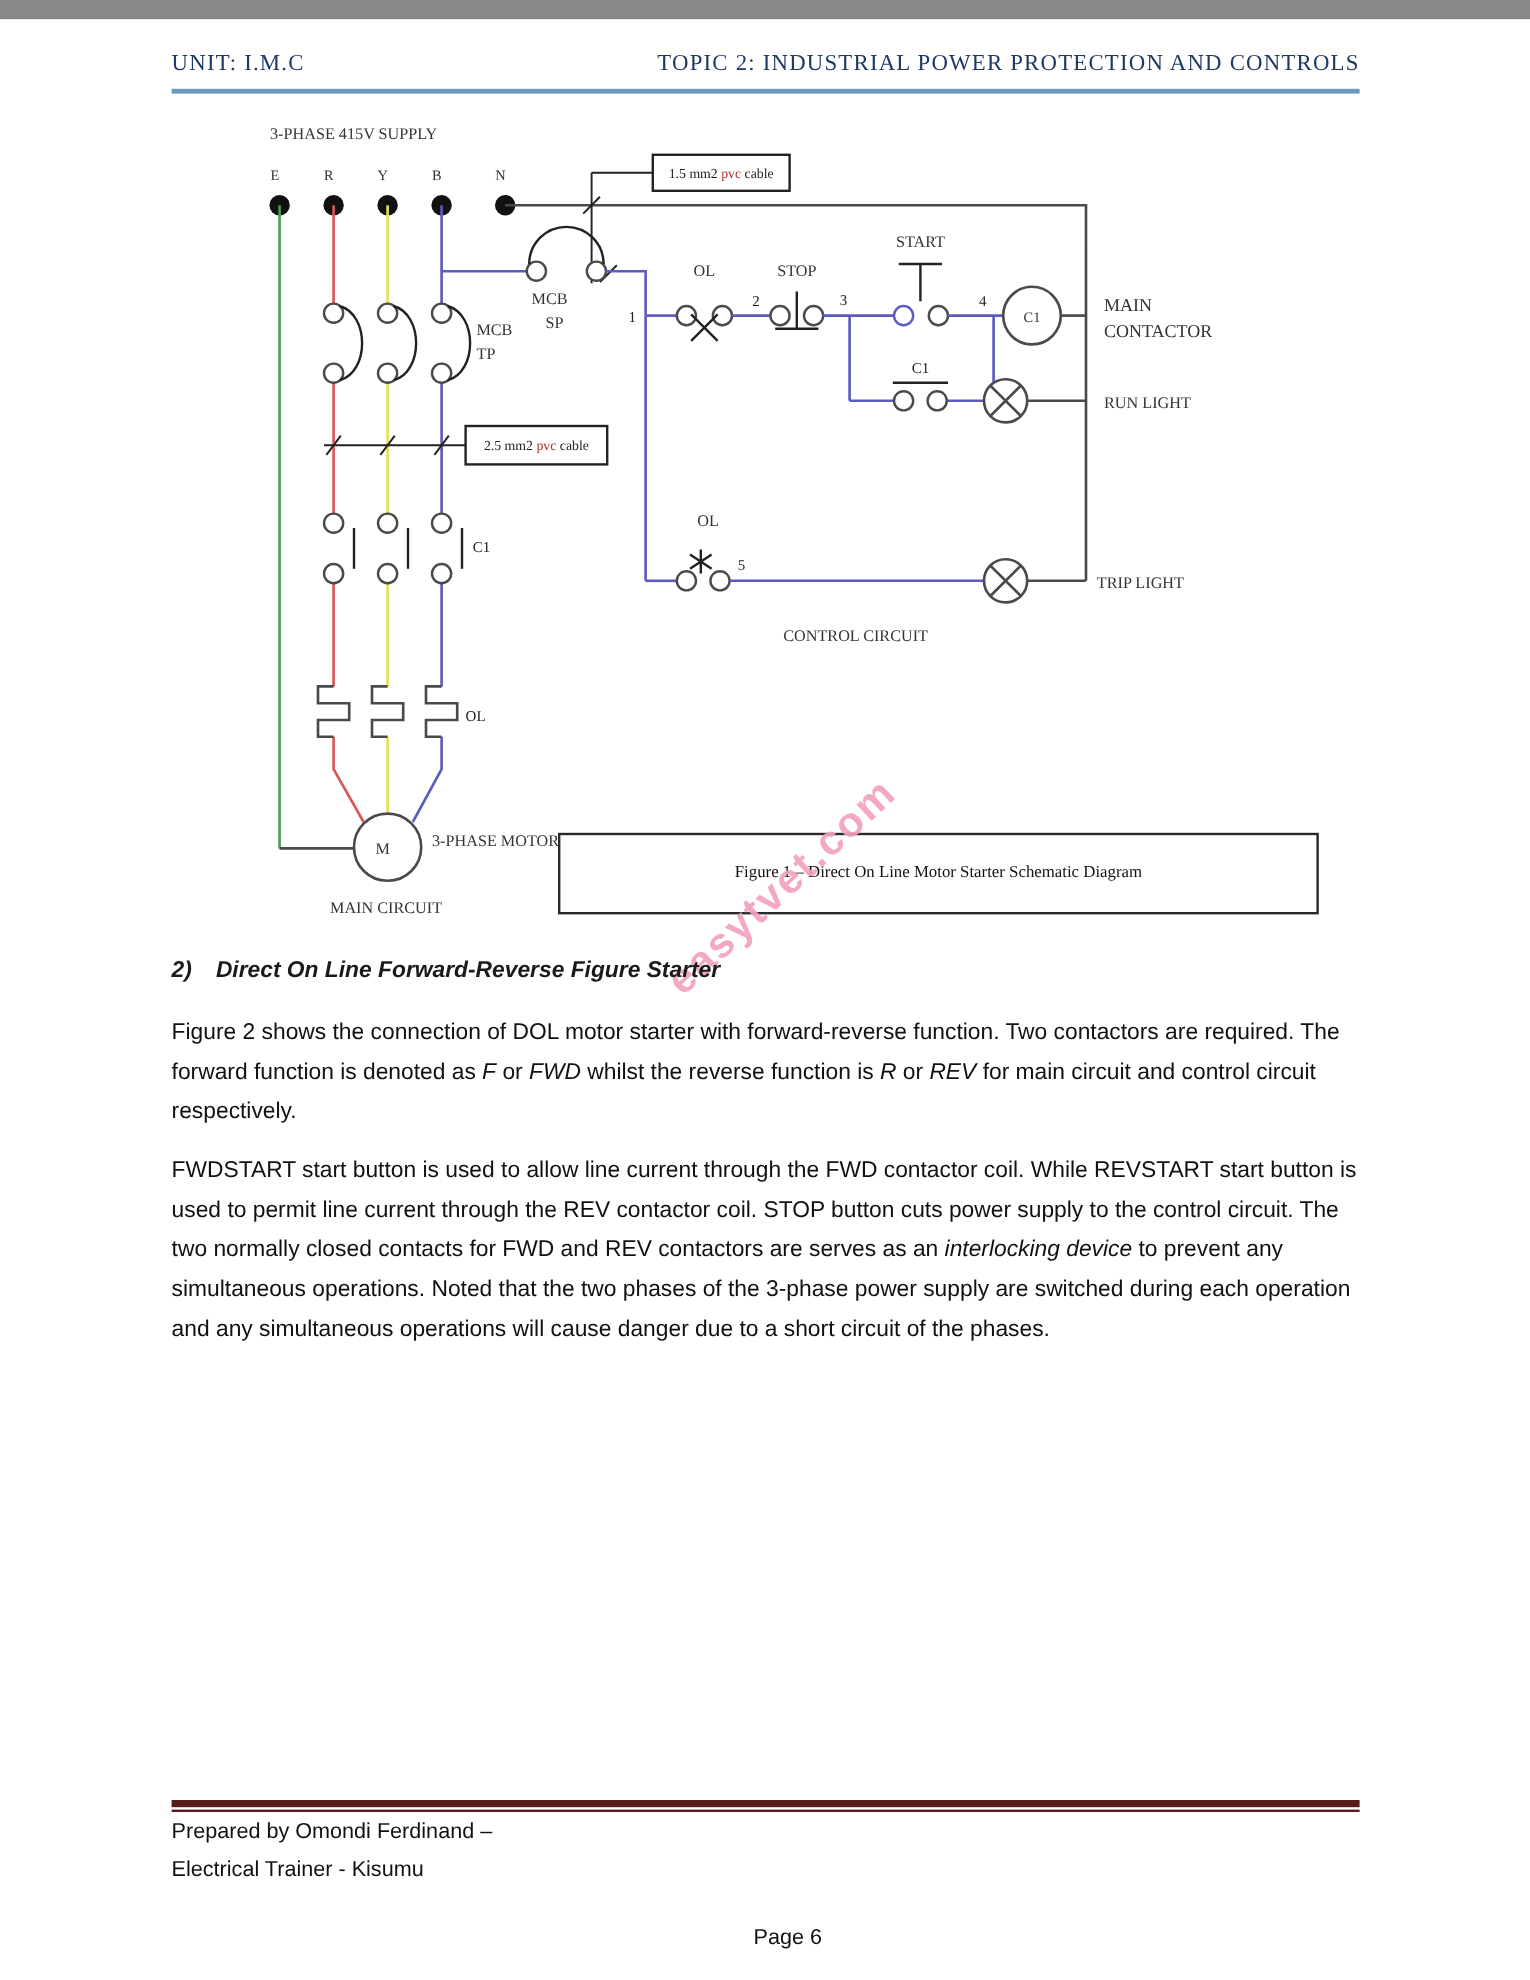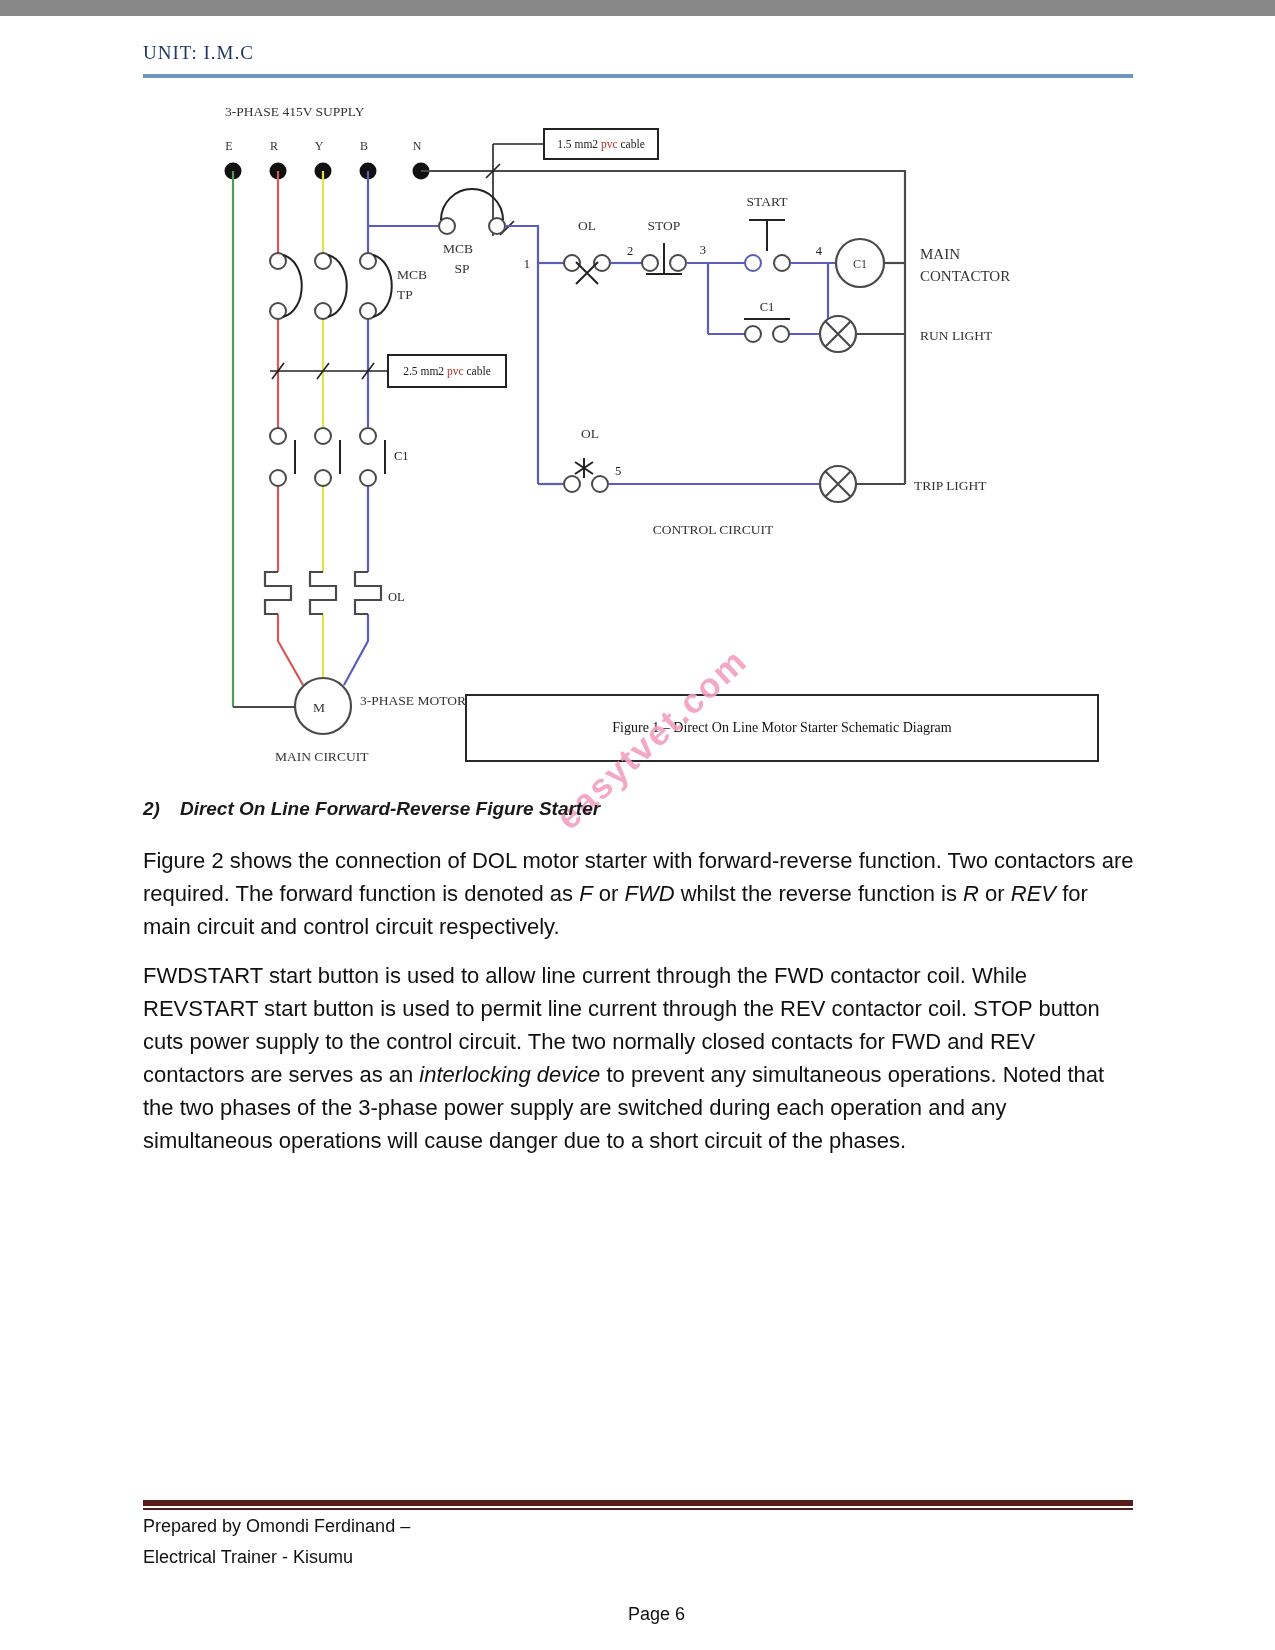--- a/index.html
+++ b/index.html
@@ -27,39 +27,40 @@
   
   .caption-box{position:absolute;left:465px;top:678px;width:630px;height:64px;border:2px solid #2a2a2a;
        display:flex;align-items:center;justify-content:center;font-family:"Liberation Serif",serif;
        font-size:14px;color:#111;}
   
   .watermark{position:absolute;left:548px;top:792px;transform:rotate(-43deg);transform-origin:left top;
        font-size:35px;font-weight:bold;color:var(--watermark-pink);letter-spacing:2px;opacity:.9;pointer-events:none;}
   
   .section-head{position:absolute;left:143px;top:782px;width:990px;font-size:19px;font-weight:bold;font-style:italic;}
   .section-head .num{margin-right:20px;}
-  .para{position:absolute;left:143px;width:995px;font-size:22px;line-height:33px;color:#111;}
+  .para{position:absolute;left:143px;width:995px;font-size:19px;line-height:33px;color:#111;}
   .para .it{font-style:italic;}
   #para1{top:828px;}
   #para2{top:943px;}
   
   .ftr-rule{position:absolute;left:143px;top:1484px;width:990px;height:2px;background:#fff;
        border-top:6px solid var(--footer-maroon);border-bottom:2px solid var(--footer-maroon);}
   .ftr-line{position:absolute;left:143px;width:990px;font-size:18px;color:#111;}
   #ftr1{top:1500px;}
   #ftr2{top:1531px;}
   .page-num{position:absolute;left:143px;top:1588px;width:1027px;text-align:center;font-size:18px;color:#111;}
 </style>
 </head>
 <body>
 
 <div class="page">
 
   <div class="hdr">
     <span>UNIT: I.M.C</span>
+    <span>TOPIC 2: INDUSTRIAL POWER PROTECTION AND CONTROLS</span>
   </div>
   <div class="hdr-rule"></div>
 
   <svg class="diagram" viewBox="140 80 1010 690">
 
     <g>
       <text class="dlabel" x="225" y="100">3-PHASE 415V SUPPLY</text>
       <text class="dsmall" x="229" y="134" text-anchor="middle">E</text>
       <text class="dsmall" x="274" y="134" text-anchor="middle">R</text>
       <text class="dsmall" x="319" y="134" text-anchor="middle">Y</text>

